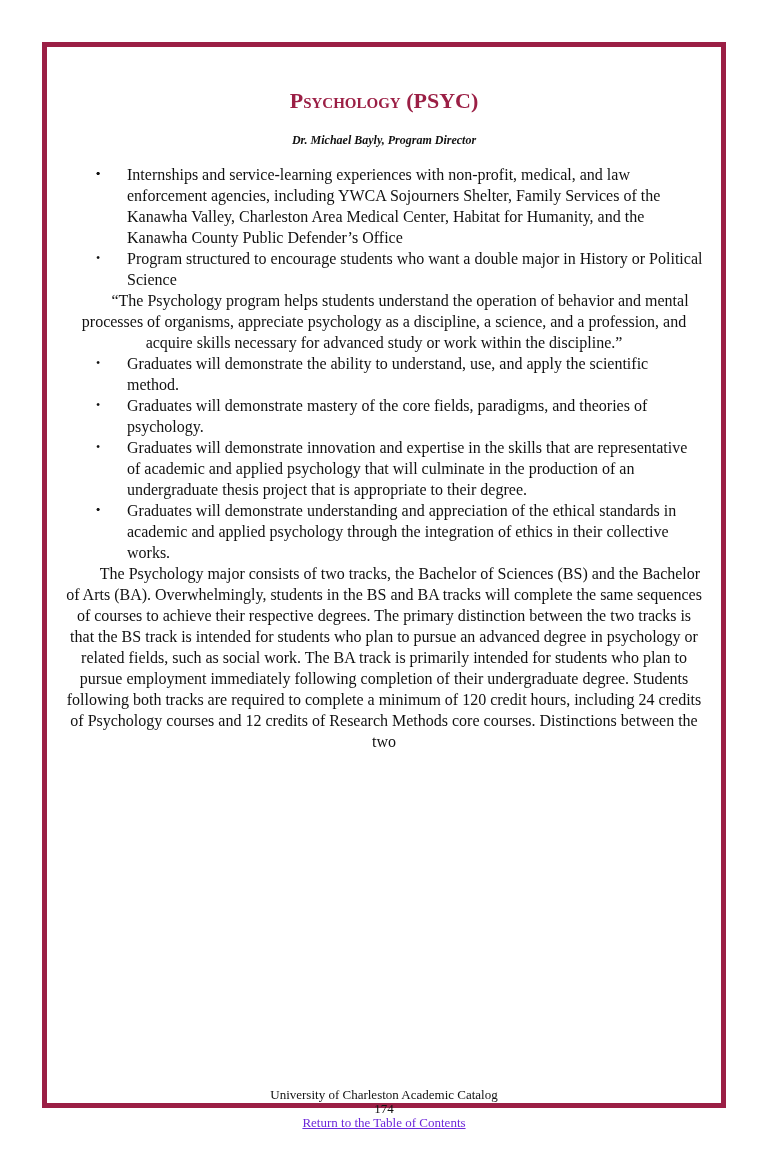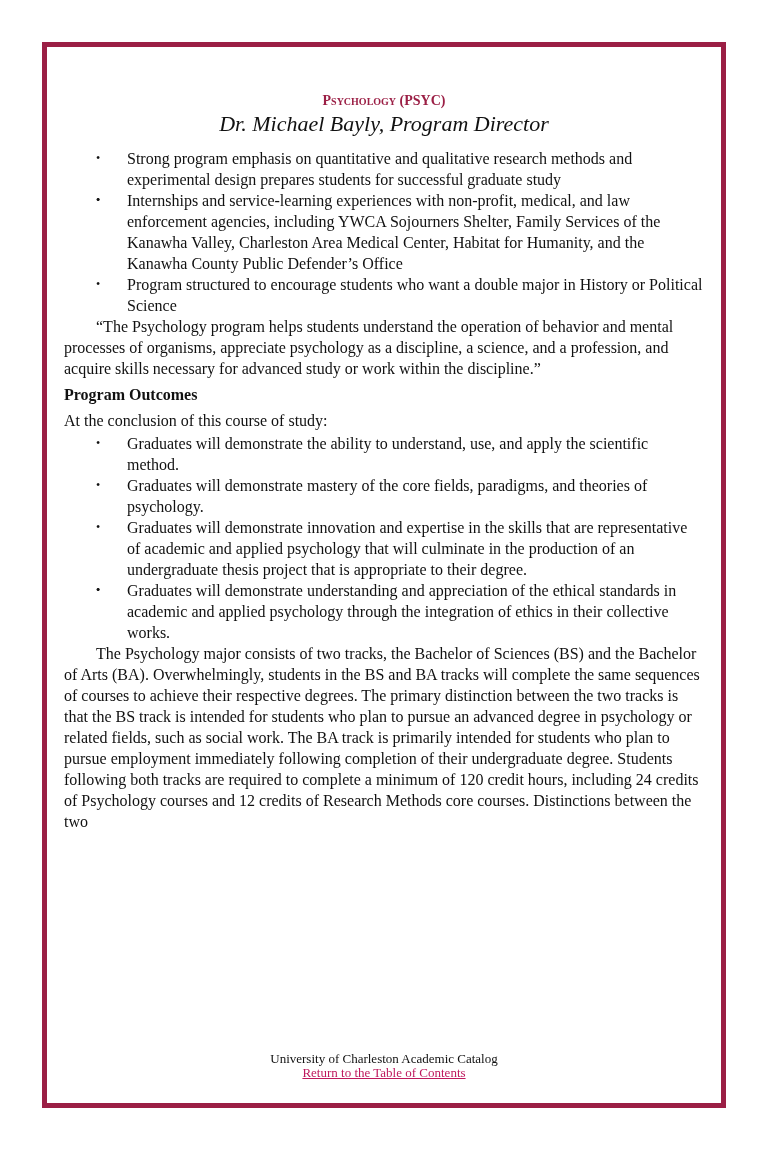--- a/index.html
+++ b/index.html
@@ -32,30 +32,31 @@
       font-size: 16px;
       line-height: 21px;
     }
     .title-block {
       text-align: center;
       margin-bottom: 12px;
     }
     .program-title {
       color: #9b1f45;
       font-weight: bold;
-      font-size: 14px;
+      font-size: 22px;
       font-variant: small-caps;
       line-height: 22px;
       letter-spacing: 0px;
     }
     .program-director {
-      font-weight: normal;
+      font-weight: bold;
       font-style: italic;
-      font-size: 22px;
+      font-size: 12px;
       line-height: 24px;
+      margin-top: 16px;
     }
     ul.bullets {
       list-style: none;
       margin: 0;
       padding: 0;
     }
     ul.bullets li {
       position: relative;
       padding-left: 63px;
       margin-bottom: 0px;
@@ -71,71 +72,71 @@
       margin-bottom: 0px;
     }
     .section-heading {
       font-weight: bold;
       margin-top: 5px;
       margin-bottom: 5px;
     }
     .para {
       margin: 0;
       text-indent: 32px;
+      text-align: center;
     }
     .para.no-indent {
       text-indent: 0;
     }
     .intro {
       margin: 0 0 2px 0;
     }
     .footer {
       position: absolute;
       left: 0;
       width: 768px;
-      top: 1052px;
+      top: 1088px;
       text-align: center;
       font-size: 13px;
       line-height: 14px;
     }
     .footer a {
-      color: #be185d;
+      color: #6d28d9;
     }
   </style>
 </head>
 <body>
 
 <div class="page-frame"></div>
 
 <div class="content">
 
   <div class="title-block">
     <div class="program-title">Psychology (PSYC)</div>
     <div class="program-director">Dr. Michael Bayly, Program Director</div>
   </div>
 
   <ul class="bullets">
-    <li><span class="bullet">•</span><span>Strong program emphasis on quantitative and qualitative research methods and experimental design prepares students for successful graduate study</span></li>
+    <li><span class="bullet">•</span></li>
     <li><span class="bullet">•</span></li>
     <li><span class="bullet">•</span><span>Internships and service-learning experiences with non-profit, medical, and law enforcement agencies, including YWCA Sojourners Shelter, Family Services of the Kanawha Valley, Charleston Area Medical Center, Habitat for Humanity, and the Kanawha County Public Defender’s Office</span></li>
     <li><span class="bullet">•</span><span>Program structured to encourage students who want a double major in History or Political Science</span></li>
   </ul>
 
   <p class="para">“The Psychology program helps students understand the operation of behavior and mental processes of organisms, appreciate psychology as a discipline, a science, and a profession, and acquire skills necessary for advanced study or work within the discipline.”</p>
 
-  <div class="section-heading">Program Outcomes</div>
-  <p class="para no-indent intro">At the conclusion of this course of study:</p>
   <ul class="bullets outcomes">
     <li><span class="bullet">•</span><span>Graduates will demonstrate the ability to understand, use, and apply the scientific method.</span></li>
     <li><span class="bullet">•</span><span>Graduates will demonstrate mastery of the core fields, paradigms, and theories of psychology.</span></li>
     <li><span class="bullet">•</span><span>Graduates will demonstrate innovation and expertise in the skills that are representative of academic and applied psychology that will culminate in the production of an undergraduate thesis project that is appropriate to their degree.</span></li>
     <li><span class="bullet">•</span></li>
     <li><span class="bullet">•</span><span>Graduates will demonstrate understanding and appreciation of the ethical standards in academic and applied psychology through the integration of ethics in their collective works.</span></li>
   </ul>
 
   <p class="para">The Psychology major consists of two tracks, the Bachelor of Sciences (BS) and the Bachelor of Arts (BA). Overwhelmingly, students in the BS and BA tracks will complete the same sequences of courses to achieve their respective degrees. The primary distinction between the two tracks is that the BS track is intended for students who plan to pursue an advanced degree in psychology or related fields, such as social work. The BA track is primarily intended for students who plan to pursue employment immediately following completion of their undergraduate degree. Students following both tracks are required to complete a minimum of 120 credit hours, including 24 credits of Psychology courses and 12 credits of Research Methods core courses. Distinctions between the two</p>
 
 </div>
 
 <div class="footer">
   <div>University of Charleston Academic Catalog</div>
+  <div>174</div>
   <div><a href="#">Return to the Table of Contents</a></div>
 </div>
 
 </body></html>

